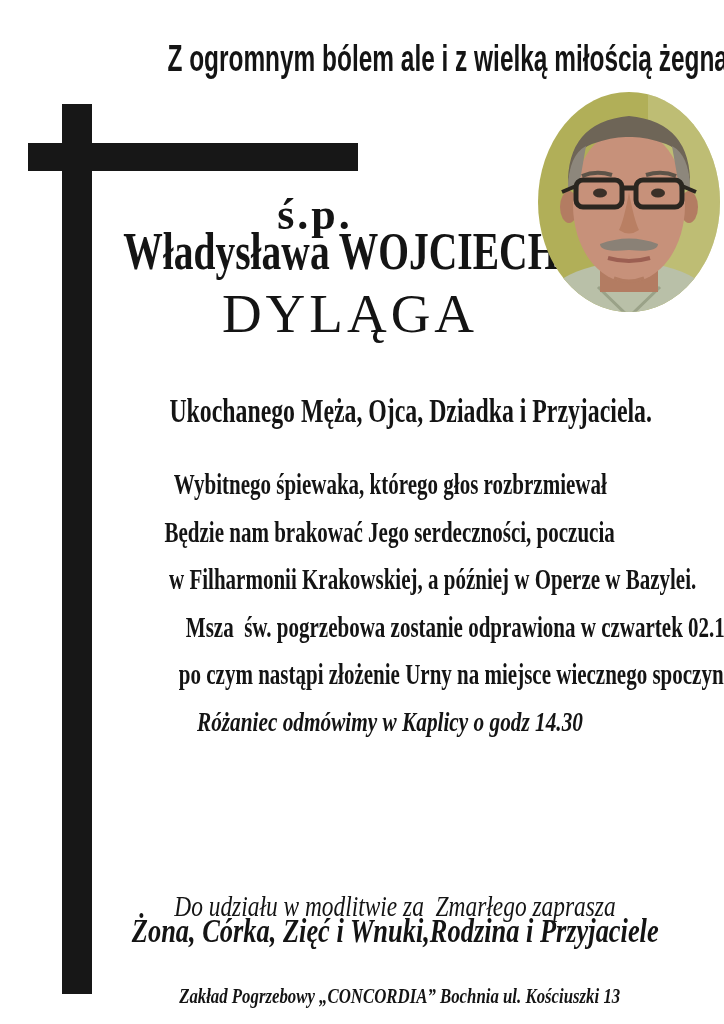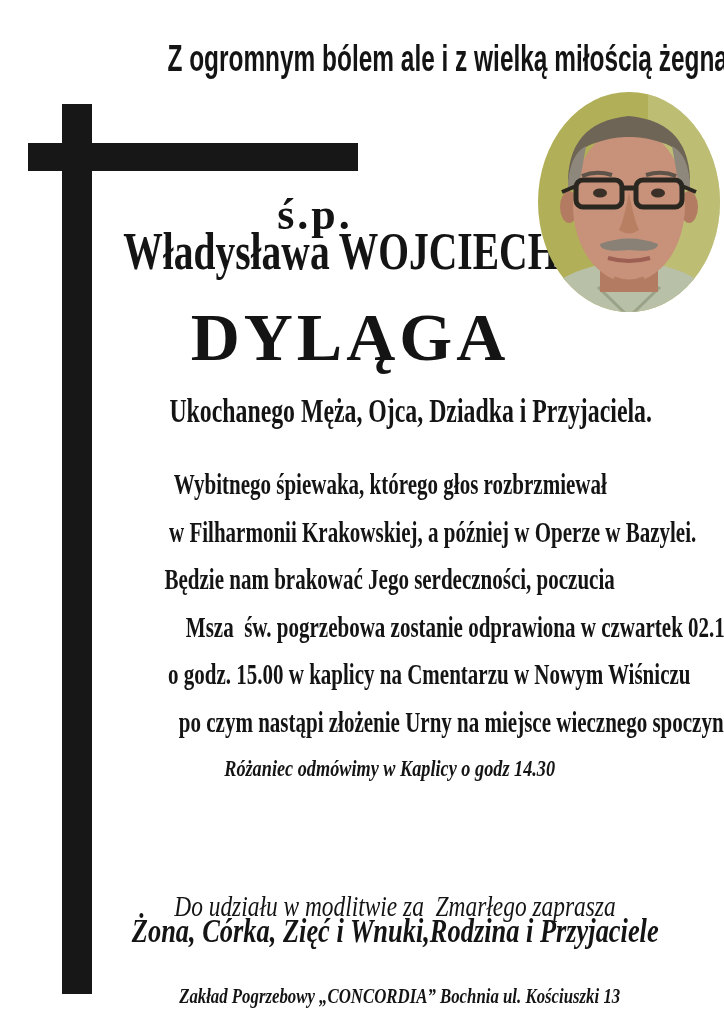--- a/index.html
+++ b/index.html
@@ -13,30 +13,30 @@
 
   #headline{top:38px;left:14px;width:724px;
     font-family:"Liberation Sans", sans-serif;font-weight:bold;font-size:37px;}
   #headline .squeeze{transform:scaleX(0.66);}
 
   #sp{top:176px;left:0;width:630px;font-weight:bold;font-size:44px;letter-spacing:3px;margin-top:13px;}
 
   #firstnames{top:222px;left:0;width:710px;font-weight:bold;font-size:52px;}
   #firstnames .squeeze{transform:scaleX(0.76);}
 
-  #surname{top:298px;left:0;width:700px;font-weight:bold;font-size:68px;letter-spacing:4px;}
+  #surname{top:282px;left:0;width:700px;font-weight:normal;font-size:55px;letter-spacing:4px;}
 
   #dedication{top:392px;left:66px;width:672px;font-weight:bold;font-size:34px;}
   #dedication .squeeze{transform:scaleX(0.70);}
 
   #body-block{position:absolute;top:460px;left:56px;width:668px;}
   .body-line{display:block;text-align:center;white-space:nowrap;
     font-weight:bold;font-size:30px;line-height:47.5px;}
   .body-line .squeeze{transform:scaleX(0.70);}
-  .body-line.italic{font-style:italic;font-size:24px;text-decoration:underline;}
+  .body-line.italic{font-style:italic;font-size:28px;text-decoration:underline;}
   .body-line.italic .squeeze{transform:scaleX(0.76);}
 
   #invitation{top:889px;left:66px;width:658px;font-style:italic;font-size:30px;}
   #invitation .squeeze{transform:scaleX(0.78);}
 
   #family{top:913px;left:66px;width:658px;font-style:italic;font-weight:bold;font-size:33px;text-align:center;}
   #family .squeeze{transform:scaleX(0.80);}
 
   #footer{top:984px;left:38px;width:724px;font-style:italic;font-weight:bold;font-size:21px;}
   #footer .squeeze{transform:scaleX(0.80);}
@@ -119,24 +119,23 @@
   <div id="surname" class="line">
     <span class="squeeze">DYLĄGA</span>
   </div>
 
   <div id="dedication" class="line">
     <span class="squeeze">Ukochanego Męża, Ojca, Dziadka i Przyjaciela.</span>
   </div>
 
   <div id="body-block">
       <div class="body-line"><span class="squeeze">Wybitnego śpiewaka, którego głos rozbrzmiewał</span></div>
+      <div class="body-line"><span class="squeeze">Będzie nam brakować Jego serdeczności, poczucia</span></div>
       <div class="body-line"><span class="squeeze">w Filharmonii Krakowskiej, a później w Operze w Bazylei.</span></div>
-      <div class="body-line"><span class="squeeze">Będzie nam brakować Jego serdeczności, poczucia</span></div>
       <div class="body-line"><span class="squeeze">Msza  św. pogrzebowa zostanie odprawiona w czwartek 02.10.2025r</span></div>
-      <div class="body-line"><span class="squeeze">o godz. 15.00 w kaplicy na Cmentarzu w Nowym Wiśniczu</span></div>
       <div class="body-line"><span class="squeeze">po czym nastąpi złożenie Urny na miejsce wiecznego spoczynku.</span></div>
       <div class="body-line italic"><span class="squeeze">Różaniec odmówimy w Kaplicy o godz 14.30</span></div>
     </div>
 
   <div id="invitation" class="line">
     <span class="squeeze">Do udziału w modlitwie za  Zmarłego zaprasza</span>
   </div>
 
   <div id="family" class="line">
     <span class="squeeze">Żona, Córka, Zięć i Wnuki,Rodzina i Przyjaciele</span>

